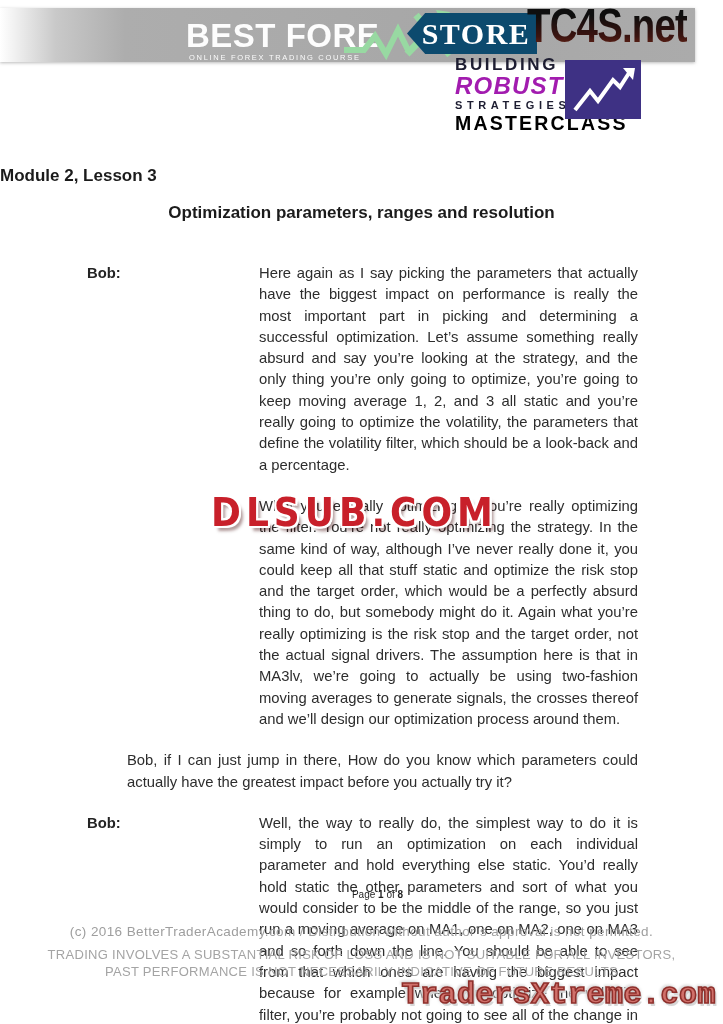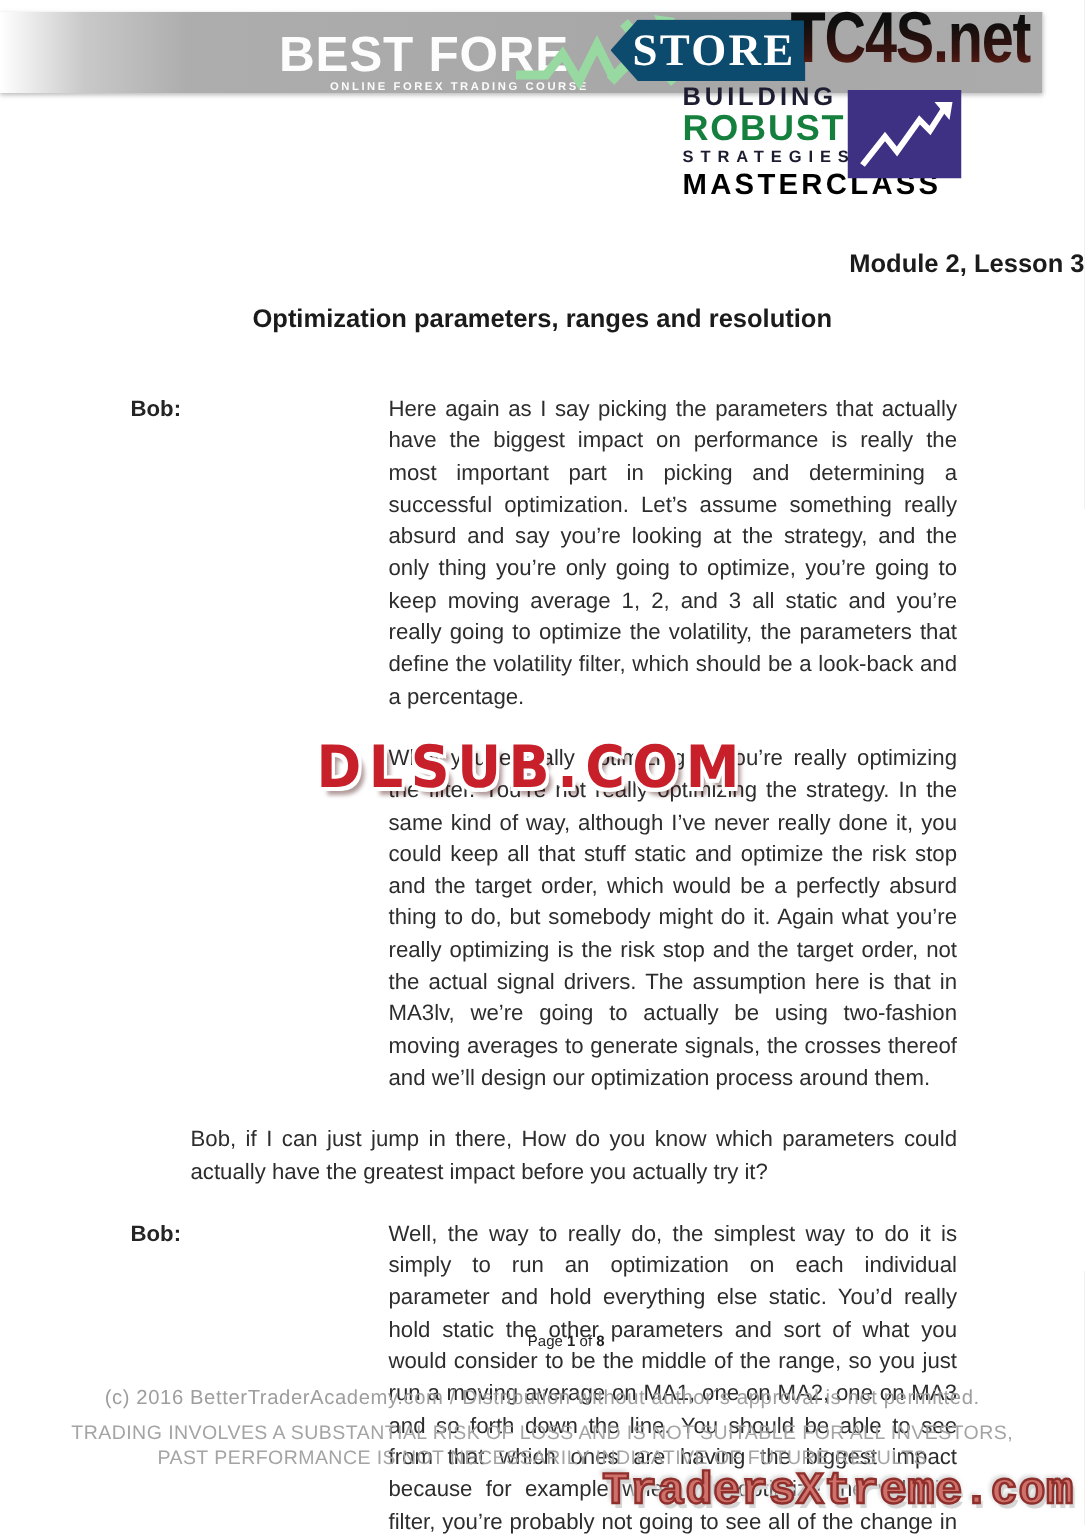--- a/index.html
+++ b/index.html
@@ -13,21 +13,21 @@
     position:absolute;top:8px;left:0;width:695px;height:54px;
     background:linear-gradient(to right,#ffffff 0%,#c9c9c9 8%,#adadad 18%,#a7a7a7 65%,#ababab 100%);
     box-shadow:0 1px 3px rgba(130,130,130,.55);
   }
   .brand-left{
     position:absolute;left:186px;top:9px;color:#fdfdfd;font-weight:bold;
     font-size:33px;letter-spacing:.5px;white-space:nowrap;
   }
   .brand-tagline{
     position:absolute;left:189px;top:45px;color:#fbfbfb;font-size:7.5px;
-    font-weight:bold;letter-spacing:1.7px;white-space:nowrap;margin-left:31px;
+    font-weight:normal;letter-spacing:1.7px;white-space:nowrap;
   }
   .green-x{position:absolute;left:344px;top:8px;width:118px;height:54px;}
   .store-tag{
     position:absolute;left:407px;top:13px;width:130px;height:41px;
     clip-path:polygon(0 50%,14% 0,100% 0,100% 100%,14% 100%);
     display:flex;align-items:center;justify-content:center;padding-left:8px;box-sizing:border-box;
   }
   .store-tag span{color:#fff;font-weight:bold;font-size:30px;letter-spacing:1.5px;}
 
   .tc4s{
@@ -39,21 +39,21 @@
 
   
   .mc-logo{position:absolute;left:455px;top:56px;width:195px;line-height:1;}
   .mc-square{position:absolute;left:110px;top:4px;width:76px;height:59px;}
   .mc-line1{font-size:17px;font-weight:bold;letter-spacing:2.6px;color:#1d1d31;margin-bottom:1px;}
   .mc-line2{font-size:24px;font-weight:bold;letter-spacing:1.2px;margin-bottom:2px;}
   .mc-line3{font-size:11px;font-weight:bold;letter-spacing:4.6px;color:#1d1d31;margin-bottom:3px;}
   .mc-line4{font-size:19.5px;font-weight:bold;letter-spacing:2.2px;color:#000;}
 
   
-  .title{position:absolute;top:166px;left:0;width:723px;text-align:right;
+  .title{position:absolute;top:166px;left:0;width:723px;text-align:left;
     font-size:17px;font-weight:bold;color:#1b1b1b;}
   .subtitle{position:absolute;top:203px;left:0;width:723px;text-align:center;
     font-size:17px;font-weight:bold;color:#1b1b1b;}
 
   
   .dialogue{position:absolute;top:263px;left:87px;width:551px;}
   .row{display:flex;margin-bottom:20px;}
   .speaker{flex:none;width:132px;font-weight:bold;font-size:14.8px;color:#242424;line-height:21.3px;}
   .speech{flex:1;text-align:justify;font-size:14.8px;line-height:21.3px;color:#2d2d2d;margin-left:40px;}
 
@@ -105,21 +105,21 @@
 
   <div class="tc4s">TC4S.net</div>
 
   <div class="mc-logo">
     <svg class="mc-square" viewBox="0 0 76 59">
       <rect x="0" y="0" width="76" height="59" fill="#3e3184"></rect>
       <polyline points="10,50 25,31 33,41 48,20 55,27 64,13" fill="none" stroke="#ffffff" stroke-width="4"></polyline>
       <polygon points="58,8 70,8 68,20" fill="#ffffff"></polygon>
     </svg>
     <div class="mc-line1">BUILDING</div>
-    <div class="mc-line2" style="color:#15803d;">ROBUST</div>
+    <div class="mc-line2" style="color:#a21caf;font-style:italic;">ROBUST</div>
     <div class="mc-line3">STRATEGIES</div>
     <div class="mc-line4">MASTERCLASS</div>
   </div>
 
   <div class="title">Module 2, Lesson 3</div>
   <div class="subtitle">Optimization parameters, ranges and resolution</div>
 
   <div class="dialogue">
     <div class="row">
       <div class="speaker">Bob:</div>

